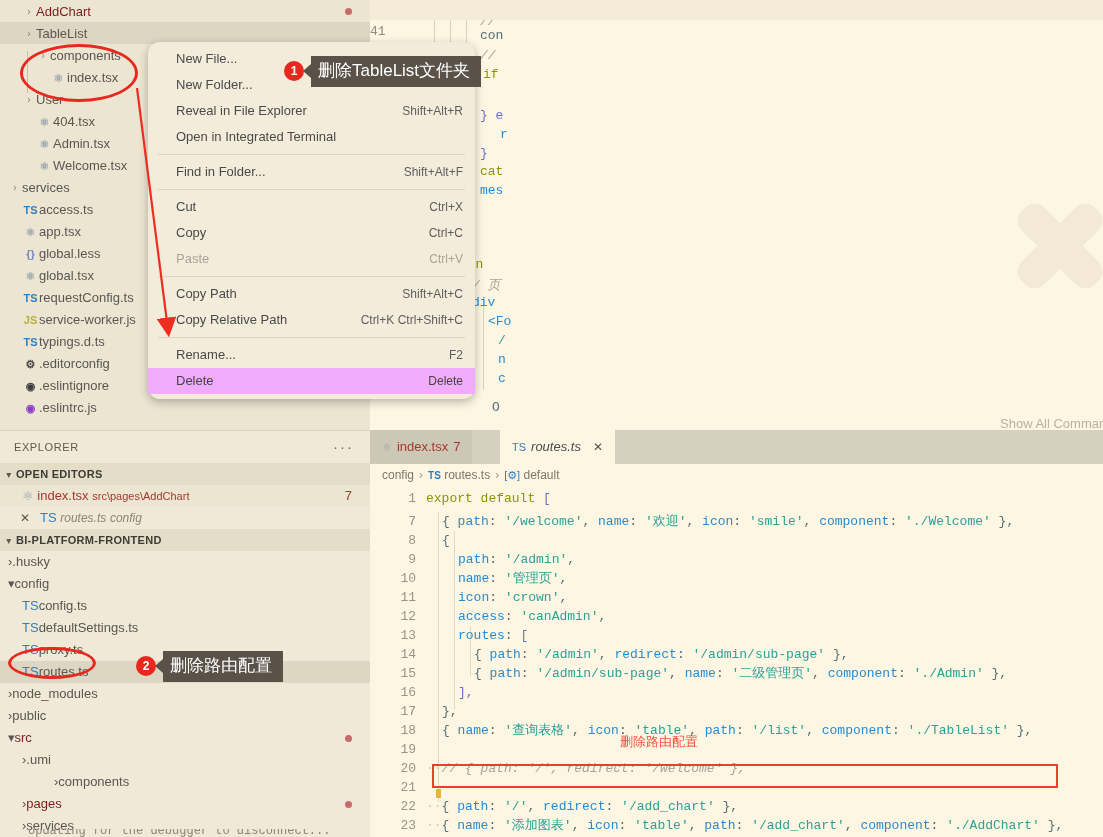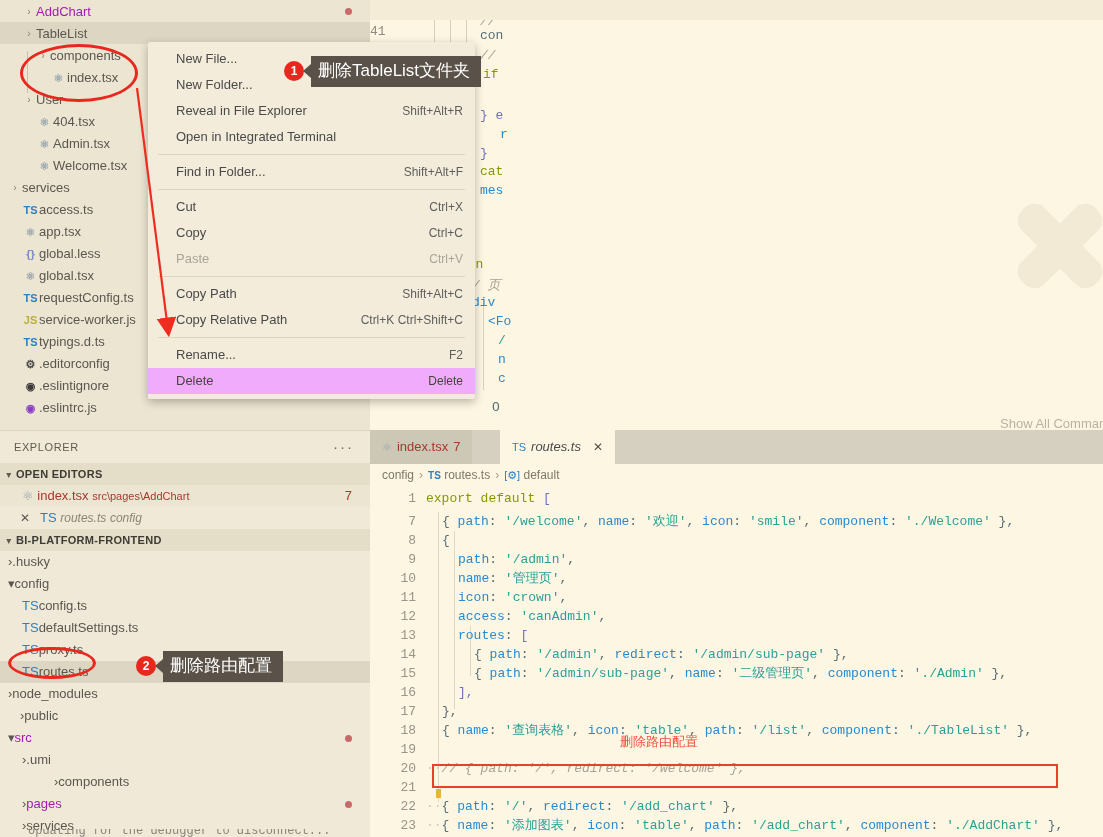--- a/index.html
+++ b/index.html
@@ -44,35 +44,35 @@
     position: absolute; right: 18px; top: 8px;
     width: 7px; height: 7px; border-radius: 50%; background: #c86a6a;
   }
   .ts   { color: #2f7fc1; }
   .js   { color: #b8b13a; }
   .react{ color: #9aa7ae; }
   .less { color: #7a87c9; }
   .gear { color: #4a4a4a; }
   .eye  { color: #3c3c3c; }
   .eslintrc { color: #8a3ec4; }
-  .red-name { color: #a21caf; }
+  .red-name { color: #7f1d1d; }
 
   
   .guideline {
     position: absolute; left: 27px; top: 51px; width: 1px; height: 42px;
     background: #c6bfa9;
   }
 
   
   .ctxmenu {
     position: absolute; left: 148px; top: 42px; width: 327px;
     background: #f3ecda;
     box-shadow: 0 3px 10px rgba(0,0,0,.28);
     padding: 4px 0 5px 0;
-    border-radius: 2px;
+    border-radius: 12px;
     z-index: 40;
   }
   .ctx-item {
     position: relative; height: 26px; line-height: 26px;
     font-size: 13px; color: #4a4a4a;
     padding: 0 12px 0 28px; white-space: nowrap;
   }
   .ctx-item .kb {
     position: absolute; right: 12px; top: 0; font-size: 12px; color: #5e5e5e;
   }
@@ -347,21 +347,21 @@
       <span class="chev">▾</span><span>BI-PLATFORM-FRONTEND</span>
     </div>
     <div id="proj-host">
         <div class="f-row" style="padding-left: 8px;"><span class="chev">›</span><span class="lbl ">.husky</span></div>
         <div class="f-row" style="padding-left: 8px;"><span class="chev">▾</span><span class="lbl ">config</span></div>
         <div class="f-row" style="padding-left: 22px;"><span class="chev"></span><span class="fi ts">TS</span><span class="lbl ">config.ts</span></div>
         <div class="f-row" style="padding-left: 22px;"><span class="chev"></span><span class="fi ts">TS</span><span class="lbl ">defaultSettings.ts</span></div>
         <div class="f-row" style="padding-left: 22px;"><span class="chev"></span><span class="fi ts">TS</span><span class="lbl ">proxy.ts</span></div>
         <div class="f-row sel2" style="padding-left: 22px;"><span class="chev"></span><span class="fi ts">TS</span><span class="lbl ">routes.ts</span></div>
         <div class="f-row" style="padding-left: 8px;"><span class="chev">›</span><span class="lbl ">node_modules</span></div>
-        <div class="f-row" style="padding-left: 20px;"><span class="chev">›</span><span class="lbl ">public</span></div>
+        <div class="f-row" style="padding-left: 8px;"><span class="chev">›</span><span class="lbl ">public</span></div>
         <div class="f-row" style="padding-left: 8px;"><span class="chev">▾</span><span class="lbl red-name">src</span><span class="dot"></span></div>
         <div class="f-row" style="padding-left: 22px;"><span class="chev">›</span><span class="lbl ">.umi</span></div>
         <div class="f-row" style="padding-left: 22px; margin-left: 32px;"><span class="chev">›</span><span class="lbl ">components</span></div>
         <div class="f-row" style="padding-left: 22px;"><span class="chev">›</span><span class="lbl red-name">pages</span><span class="dot"></span></div>
         <div class="f-row" style="padding-left: 22px;"><span class="chev">›</span><span class="lbl ">services</span></div>
       </div>
 
     <div class="cut-line">
       <span>Updating for the debugger to disconnect...</span>
     </div>

